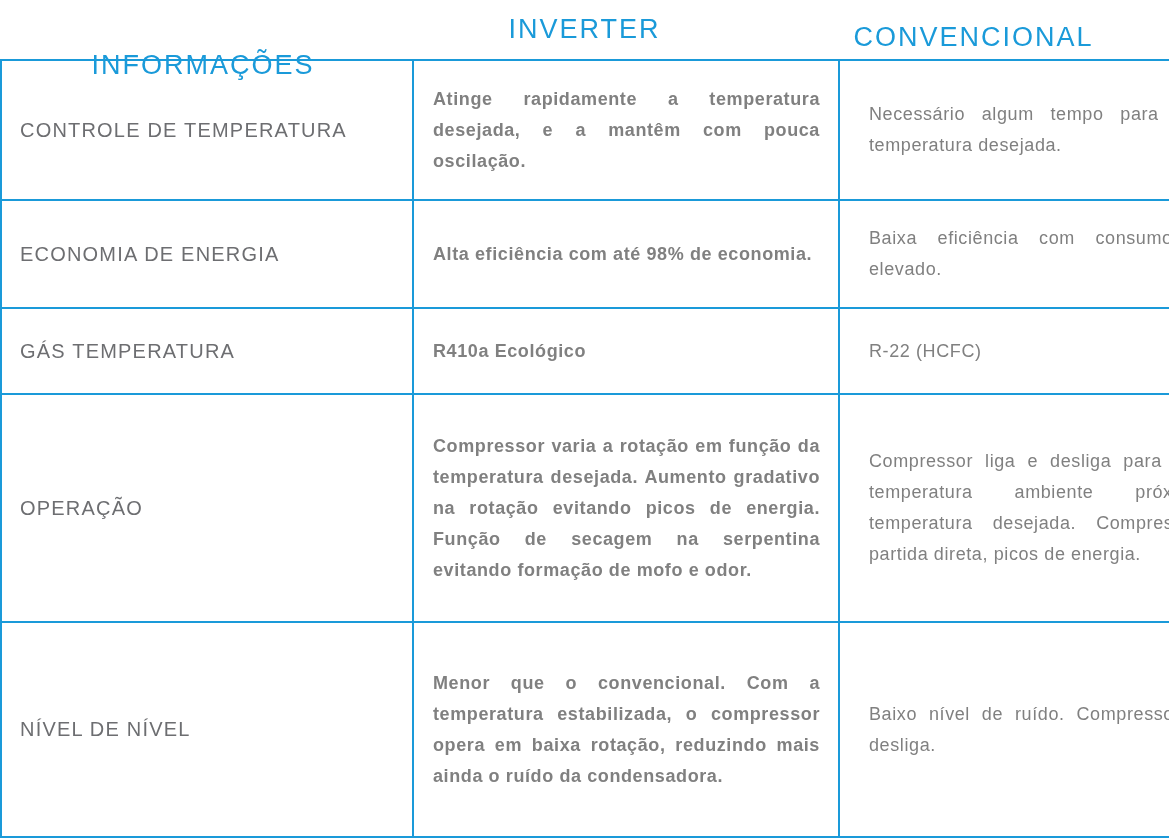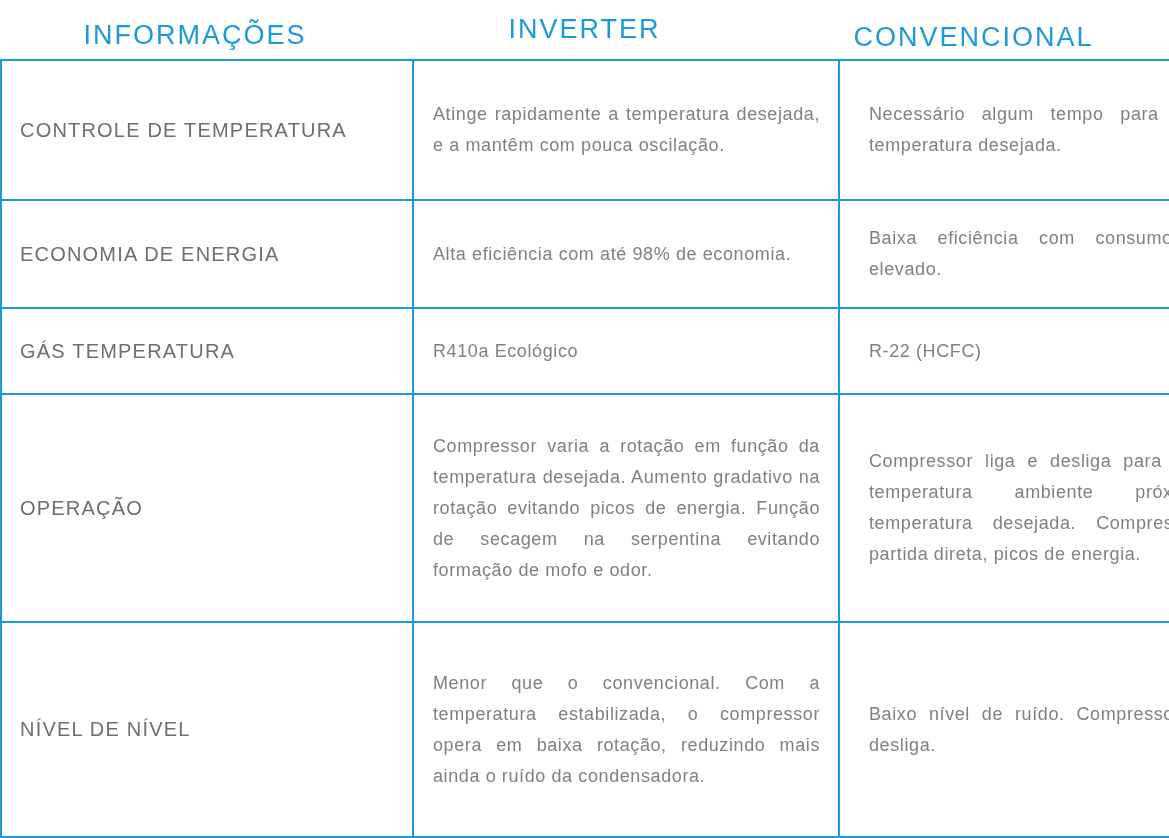--- a/index.html
+++ b/index.html
@@ -2,31 +2,31 @@
 <html><head>
 <meta charset="utf-8">
 <style>
   html, body { margin: 0; padding: 0; background: #ffffff; }
   body { width: 1169px; height: 838px; overflow: hidden; position: relative;
          font-family: "Liberation Sans", "DejaVu Sans", sans-serif; }
   .header { position: absolute; top: 0; left: 0; width: 1169px; height: 59px; }
   .hcell { position: absolute; top: 0; height: 59px; display: flex; align-items: center;
            justify-content: center; color: #1a9ad9; font-size: 27px; letter-spacing: 2px;
            font-weight: normal; }
-  .hcell.c0 { left: 0; width: 390px; padding-top: 6px; }
+  .hcell.c0 { left: 8px; width: 390px; padding-top: 16px; margin-top: 20px; }
   .hcell.c1 { left: 390px; width: 389px; padding-top: 4px; height: 50px; }
   .hcell.c2 { left: 779px; width: 389px; padding-top: 12px; height: 50px; }
   table.cmp { position: absolute; top: 59px; left: 0; border-collapse: collapse;
               width: 1169px; table-layout: fixed; }
   table.cmp td { border: 2px solid #1a9ad9; vertical-align: middle; padding: 4px; }
   td.label { width: 388px; padding-left: 18px !important; color: #6d6e71;
              font-size: 20px; letter-spacing: 1.2px; }
   td.val { width: 387px; color: #808080; font-size: 18px; line-height: 31px;
            letter-spacing: 0.6px; text-align: justify; }
-  td.val.c1 { padding: 0 18px 0 19px !important; }
+  td.val.c1 { padding: 0 18px 0 19px !important; font-weight: bold; }
   td.val.c2 { padding: 0 28px 0 29px !important; }
   tr.r0 { height: 140px; } tr.r1 { height: 108px; } tr.r2 { height: 86px; }
   tr.r3 { height: 228px; } tr.r4 { height: 215px; }
 </style>
 </head>
 <body>
 
 <div class="header">
   <div class="hcell c0">INFORMAÇÕES</div>
   <div class="hcell c1">INVERTER</div>

